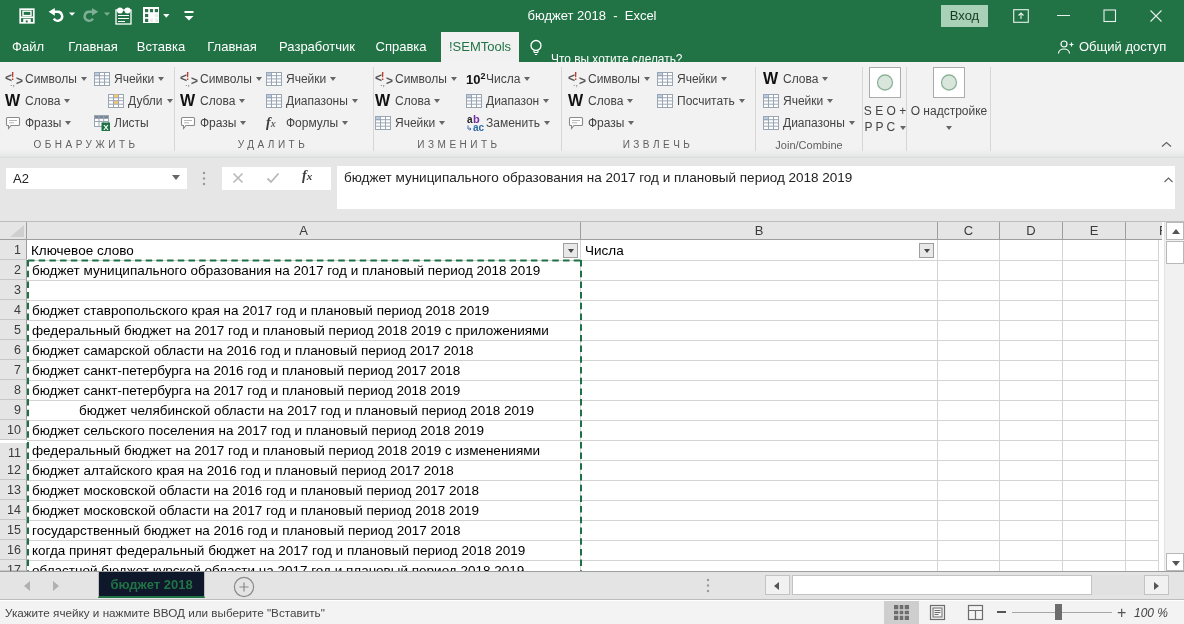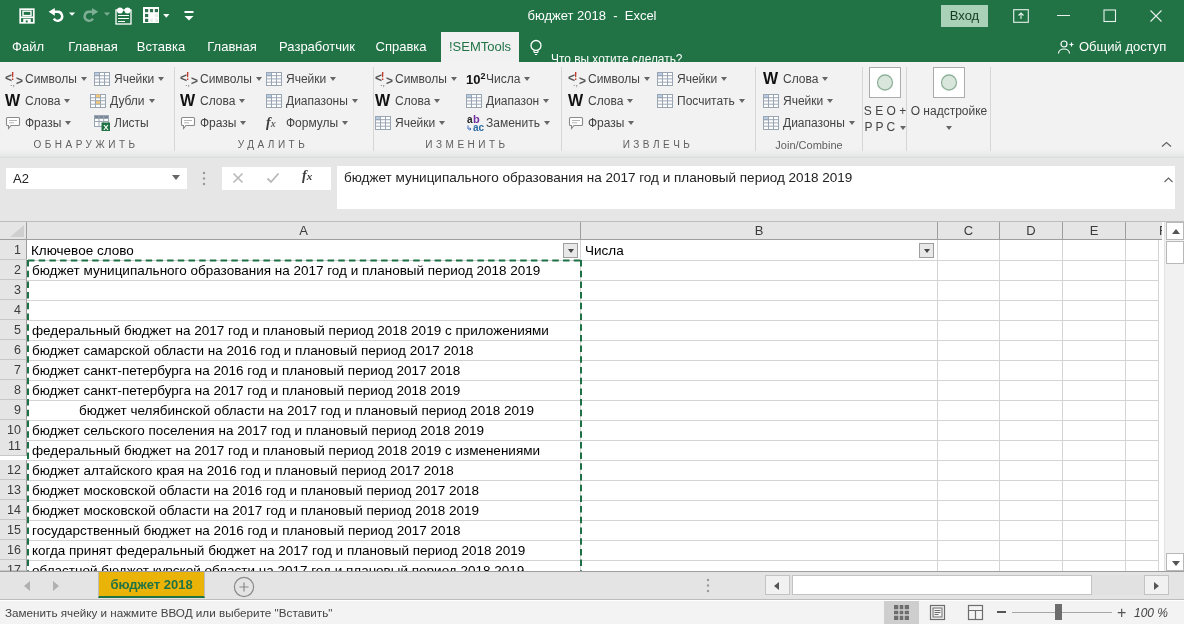--- a/index.html
+++ b/index.html
@@ -127,21 +127,21 @@
           <path d="M0.5 4.7h15M0.5 7.9h15M0.5 11.2h15M5.5 1.5v13M10.5 1.5v13" stroke="#9aa5b4" fill="none"></path>
         </svg></span>
       <span class="lbl">Ячейки</span>
       <span class="arr"></span>
     </div>
 <div class="rbtn" style="left:5px;top:28px">
       <span class="icw"><span style="font-weight:bold;font-size:16px;color:#111;line-height:16px;">W</span></span>
       <span class="lbl">Слова</span>
       <span class="arr"></span>
     </div>
-<div class="rbtn" style="left:90px;top:28px">
+<div class="rbtn" style="left:108px;top:28px">
       <span class="icw"><svg width="16" height="16" viewBox="0 0 16 16" style="vertical-align:middle">
           <rect x="0.5" y="1.5" width="15" height="13" fill="#fff" stroke="#9aa5b4"></rect>
           <rect x="5.5" y="1.5" width="5" height="3.3" fill="#f5c978"></rect>
           <rect x="5.5" y="7.7" width="5" height="3.5" fill="#f5c978"></rect>
           <path d="M0.5 4.8h15M0.5 7.7h15M0.5 11.2h15M5.5 1.5v13M10.5 1.5v13" stroke="#9aa5b4" fill="none"></path>
         </svg></span>
       <span class="lbl">Дубли</span>
       <span class="arr"></span>
     </div>
 <div class="rbtn" style="left:5px;top:50px">
@@ -253,21 +253,21 @@
 <div class="rbtn" style="left:466px;top:50px">
       <span class="icw"><svg width="18" height="17" viewBox="0 0 18 17" style="vertical-align:middle">
           <text x="1" y="8" font-size="10" font-weight="bold" fill="#222" font-family="Liberation Sans">a</text>
           <text x="7" y="8" font-size="11" font-weight="bold" fill="#7030a0" font-family="Liberation Sans">b</text>
           <text x="7" y="16" font-size="10" font-weight="bold" fill="#2e6da4" font-family="Liberation Sans">ac</text>
           <path d="M2 10.5 l0 3.5 3 0 M5 14 l-1.5 -1.3 M5 14 l-1.5 1.3" stroke="#4472c4" fill="none"></path>
         </svg></span>
       <span class="lbl">Заменить</span>
       <span class="arr"></span>
     </div>
-<div class="glabel" style="left:373px;width:188px;">ИЗМЕНИТЬ</div>
+<div class="glabel" style="left:365px;width:188px;">ИЗМЕНИТЬ</div>
 <div class="rsep" style="left:561px"></div>
 <div class="rbtn" style="left:568px;top:6px">
       <span class="icw"><svg width="18" height="17" viewBox="0 0 18 17" style="vertical-align:middle">
           <text x="0" y="11" font-size="12" font-weight="bold" fill="#555" font-family="Liberation Sans">&lt;</text>
           <text x="6" y="9" font-size="10" font-weight="bold" fill="#c0392b" font-family="Liberation Sans">!</text>
           <text x="5" y="15" font-size="9" fill="#777" font-family="Liberation Sans">.,</text>
           <text x="11" y="14" font-size="12" font-weight="bold" fill="#555" font-family="Liberation Sans">&gt;</text>
         </svg></span>
       <span class="lbl">Символы</span>
       <span class="arr"></span>
@@ -382,21 +382,21 @@
 <div class="rowhead" style="top:18px;height:20px;">1</div>
 <div class="rowhead" style="top:38px;height:20px;">2</div>
 <div class="rowhead" style="top:58px;height:20px;">3</div>
 <div class="rowhead" style="top:78px;height:20px;">4</div>
 <div class="rowhead" style="top:98px;height:20px;">5</div>
 <div class="rowhead" style="top:118px;height:20px;">6</div>
 <div class="rowhead" style="top:138px;height:20px;">7</div>
 <div class="rowhead" style="top:158px;height:20px;">8</div>
 <div class="rowhead" style="top:178px;height:20px;">9</div>
 <div class="rowhead" style="top:198px;height:20px;">10</div>
-<div class="rowhead" style="top:214px;height:20px;">11</div>
+<div class="rowhead" style="top:221px;height:20px;">11</div>
 <div class="rowhead" style="top:238px;height:20px;">12</div>
 <div class="rowhead" style="top:258px;height:20px;">13</div>
 <div class="rowhead" style="top:278px;height:20px;">14</div>
 <div class="rowhead" style="top:298px;height:20px;">15</div>
 <div class="rowhead" style="top:318px;height:20px;">16</div>
 <div class="rowhead" style="top:338px;height:11px;">17</div>
 <div class="gvline" style="left:580px;height:331px;"></div>
 <div class="gvline" style="left:937px;height:331px;"></div>
 <div class="gvline" style="left:999px;height:331px;"></div>
 <div class="gvline" style="left:1062px;height:331px;"></div>
@@ -420,20 +420,21 @@
 <div class="ghline" style="top:338px;width:1132px;"></div>
 <div class="cell" style="left:28px;top:18px;width:552px;">Ключевое слово</div>
 <div class="cell" style="left:582px;top:18px;width:355px;">Числа</div>
 <div class="abs" style="left:563px;top:21px;width:15px;height:15px;background:#e8e8e8;border:1px solid #9e9e9e;">
       <div style="width:0;height:0;border-left:3.5px solid transparent;border-right:3.5px solid transparent;border-top:4.5px solid #444;margin:5px auto 0;"></div>
     </div>
 <div class="abs" style="left:919px;top:21px;width:15px;height:15px;background:#e8e8e8;border:1px solid #9e9e9e;">
       <div style="width:0;height:0;border-left:3.5px solid transparent;border-right:3.5px solid transparent;border-top:4.5px solid #444;margin:5px auto 0;"></div>
     </div>
 <div class="cell" style="left:29px;top:38px;width:552px;">бюджет муниципального образования на 2017 год и плановый период 2018 2019</div>
+<div class="cell" style="left:29px;top:78px;width:552px;">бюджет ставропольского края на 2017 год и плановый период 2018 2019</div>
 <div class="cell" style="left:29px;top:98px;width:552px;">федеральный бюджет на 2017 год и плановый период 2018 2019 с приложениями</div>
 <div class="cell" style="left:29px;top:118px;width:552px;">бюджет самарской области на 2016 год и плановый период 2017 2018</div>
 <div class="cell" style="left:29px;top:138px;width:552px;">бюджет санкт-петербурга на 2016 год и плановый период 2017 2018</div>
 <div class="cell" style="left:29px;top:158px;width:552px;">бюджет санкт-петербурга на 2017 год и плановый период 2018 2019</div>
 <div class="cell" style="left:29px;top:178px;width:552px;text-align:center;">бюджет челябинской области на 2017 год и плановый период 2018 2019</div>
 <div class="cell" style="left:29px;top:198px;width:552px;">бюджет сельского поселения на 2017 год и плановый период 2018 2019</div>
 <div class="cell" style="left:29px;top:218px;width:552px;">федеральный бюджет на 2017 год и плановый период 2018 2019 с изменениями</div>
 <div class="cell" style="left:29px;top:238px;width:552px;">бюджет алтайского края на 2016 год и плановый период 2017 2018</div>
 <div class="cell" style="left:29px;top:258px;width:552px;">бюджет московской области на 2016 год и плановый период 2017 2018</div>
 <div class="cell" style="left:29px;top:278px;width:552px;">бюджет московской области на 2017 год и плановый период 2018 2019</div>
@@ -453,41 +454,41 @@
 </div>
 <svg class="abs" style="left:27px;top:37px" width="555" height="312" viewBox="0 0 555 312">
       <path d="M1 39.5 H554" stroke="#1e7145" stroke-width="2" stroke-dasharray="6.5 4.2" transform="translate(0,-38)"></path>
       <path d="M1 1 V312" stroke="#1e7145" stroke-width="2" stroke-dasharray="6.5 4.2"></path>
       <path d="M554 1 V312" stroke="#1e7145" stroke-width="2" stroke-dasharray="6.5 4.2"></path>
     </svg>
 </div>
 <div id="sheetbar">
   <div class="abs" style="left:24px;top:9px;width:0;height:0;border-top:5px solid transparent;border-bottom:5px solid transparent;border-right:6px solid #b0b0b0;"></div>
   <div class="abs" style="left:53px;top:9px;width:0;height:0;border-top:5px solid transparent;border-bottom:5px solid transparent;border-left:6px solid #b0b0b0;"></div>
-  <div class="abs" style="left:98px;top:0;width:107px;height:26px;background:#eab308;border-left:1px solid #bdbdbd;border-right:1px solid #bdbdbd;border-bottom:2px solid #217346;color:#217346;font-weight:bold;font-size:13px;text-align:center;line-height:25px;">бюджет 2018</div>
+  <div class="abs" style="left:98px;top:0;width:107px;height:26px;background:#0f172a;border-left:1px solid #bdbdbd;border-right:1px solid #bdbdbd;border-bottom:2px solid #217346;color:#217346;font-weight:bold;font-size:13px;text-align:center;line-height:25px;">бюджет 2018</div>
   <svg class="abs" style="left:233px;top:4px" width="22" height="22" viewBox="0 0 22 22">
     <circle cx="11" cy="11" r="9.6" fill="none" stroke="#8a8a8a" stroke-width="1.2"></circle>
     <path d="M11 6.4v9.2M6.4 11h9.2" stroke="#8a8a8a" stroke-width="1.2"></path>
   </svg>
   <svg class="abs" style="left:706px;top:6px" width="4" height="15" viewBox="0 0 4 15">
       <circle cx="2" cy="2" r="1.2" fill="#999"></circle>
       <circle cx="2" cy="7.5" r="1.2" fill="#999"></circle>
       <circle cx="2" cy="13" r="1.2" fill="#999"></circle>
     </svg>
   <div class="abs" style="left:765px;top:3px;width:25px;height:20px;background:#f1f1f1;border:1px solid #c3c3c3;">
       <div style="margin:5.5px 0 0 8px;width:0;height:0;border-top:4px solid transparent;border-bottom:4px solid transparent;border-right:5px solid #555;"></div>
     </div>
   <div class="abs" style="left:790px;top:3px;width:354px;height:20px;background:#e1e1e1;"></div>
   <div class="abs" style="left:792px;top:3px;width:300px;height:20px;background:#fff;border:1px solid #c3c3c3;"></div>
   <div class="abs" style="left:1144px;top:3px;width:25px;height:20px;background:#f1f1f1;border:1px solid #c3c3c3;">
       <div style="margin:5.5px 0 0 9px;width:0;height:0;border-top:4px solid transparent;border-bottom:4px solid transparent;border-left:5px solid #555;"></div>
     </div>
 </div>
 <div id="statusbar">
-  <div class="abs" style="left:5px;top:5px;font-size:11.7px;color:#444;">Заменить ячейку и нажмите ВВОД или выберите "Вставить"</div>
+  <div class="abs" style="left:5px;top:5px;font-size:11.7px;color:#444;">Укажите ячейку и нажмите ВВОД или выберите "Вставить"</div>
   <div class="abs" style="left:884px;top:0;width:35px;height:23px;background:#cecece;"></div>
   <svg class="abs" style="left:893px;top:3px" width="17" height="17" viewBox="0 0 17 17">
     <rect x="1" y="1" width="15" height="15" fill="#6d6d6d"></rect>
     <path d="M1 6h15M1 11h15M6 1v15M11 1v15" stroke="#cecece" stroke-width="1.4"></path>
   </svg>
   <svg class="abs" style="left:929px;top:3px" width="17" height="17" viewBox="0 0 17 17">
     <rect x="1.5" y="1.5" width="14" height="14" fill="none" stroke="#6d6d6d" stroke-width="1.2"></rect>
     <rect x="4" y="4" width="9" height="9" fill="none" stroke="#6d6d6d" stroke-width="1"></rect>
     <path d="M5.5 6.5h6M5.5 8.5h6M5.5 10.5h4" stroke="#6d6d6d"></path>
   </svg>

